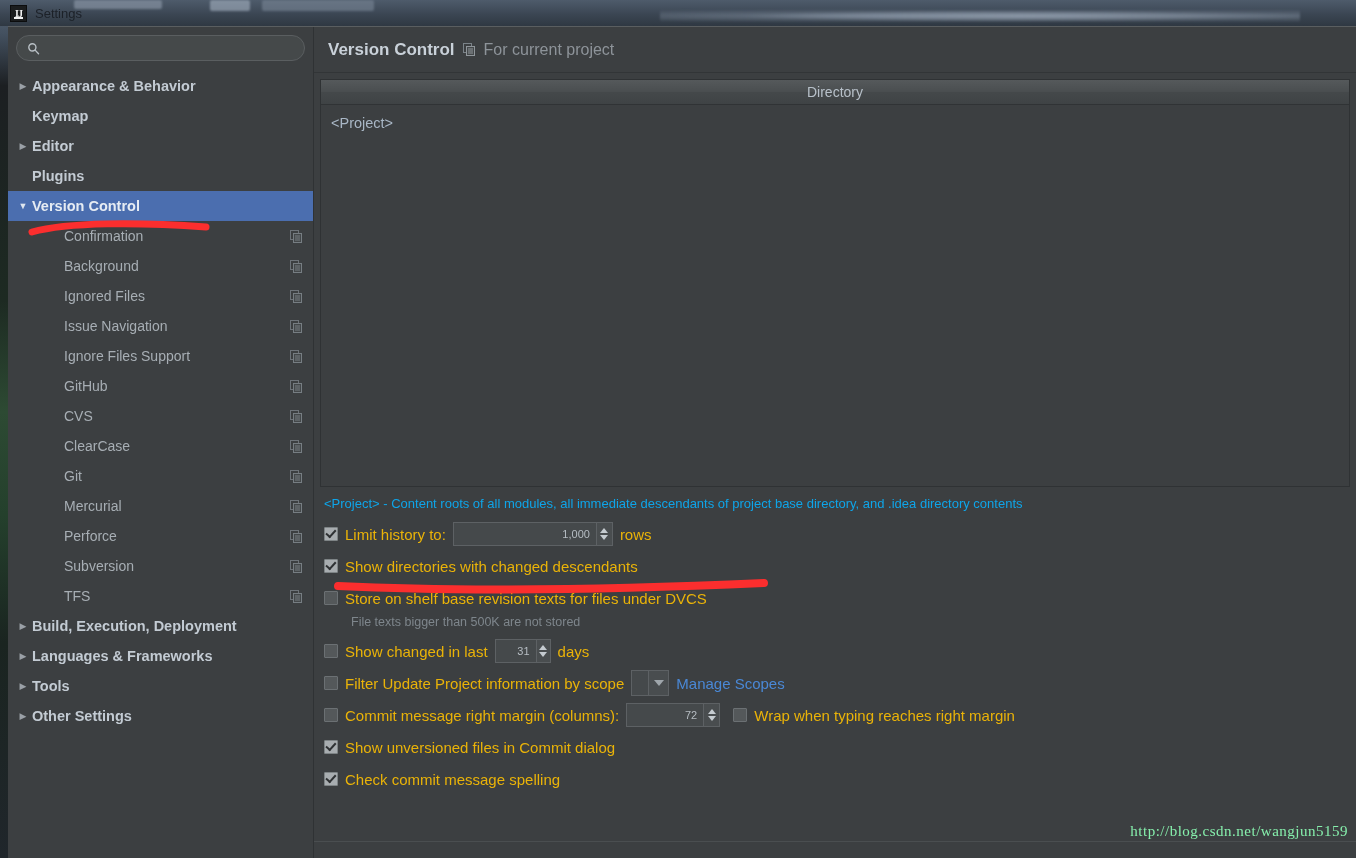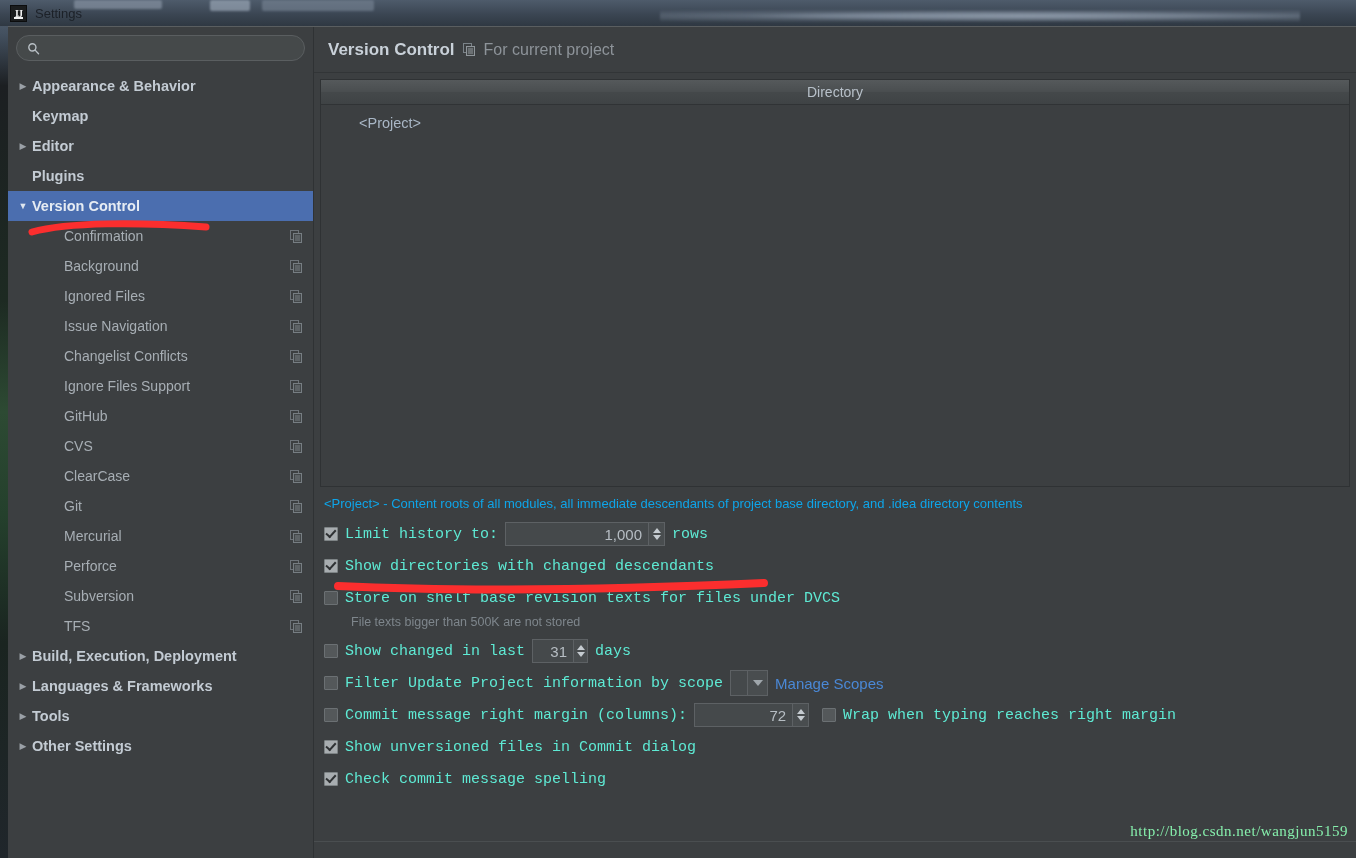--- a/index.html
+++ b/index.html
@@ -143,35 +143,35 @@
     background: #4c1d95;
   }
   #dir-head {
     height: 25px; flex: 0 0 25px;
     background: linear-gradient(180deg,#55595b 0%, #4a4e50 48%, #44484a 52%, #3f4345 100%);
     border-bottom: 1px solid #303335;
     color: #b7c0c9; font-size: 14px;
     display: flex; align-items: center; justify-content: center;
   }
   #dir-body { flex: 1 1 auto; background: #3c3f41; padding: 10px 0 0 10px; }
-  #dir-row { color: #a9b7c6; font-size: 14.5px; margin-left: 28px; }
+  #dir-row { color: #a9b7c6; font-size: 14.5px; }
 
   #desc-line {
     color: #0ea5e9; font-size: 13px;
     padding: 9px 10px 7px 10px;
   }
 
   .form { padding: 0 10px 0 10px; }
   .row {
     display: flex; align-items: center;
     min-height: 32px;
     color: #a9b1b8; font-size: 15px;
     gap: 7px;
   }
-  .row .lbl { color: #5eead4; white-space: nowrap; font-family: Liberation Mono, monospace; }
+  .row .lbl { color: #eab308; white-space: nowrap; }
   .sub-note {
     color: #7e868c; font-size: 12.5px;
     padding-left: 27px; padding-top: 1px; padding-bottom: 6px;
   }
 
   .cb {
     width: 14px; height: 14px; flex: 0 0 14px;
     border: 1px solid #6b7073; background: #54585a; border-radius: 1px;
     display: inline-flex; align-items: center; justify-content: center;
   }
@@ -180,21 +180,21 @@
     content: ""; width: 4px; height: 8px;
     border: solid #2f3234; border-width: 0 2px 2px 0;
     transform: rotate(42deg) translate(-1px,-1px);
   }
 
   .spinner {
     display: inline-flex; align-items: stretch; height: 24px;
     border: 1px solid #5d6164; background: #45494b;
   }
   .spinner .val {
-    text-align: right; color: #b6bdc3; font-size: 15px;
+    text-align: right; color: #b6bdc3; font-size: 11px;
     padding: 0 6px; display: flex; align-items: center; justify-content: flex-end;
     min-width: 40px;
   }
   .spinner .arrows {
     width: 16px; border-left: 1px solid #5d6164;
     display: flex; flex-direction: column; align-items: center;
     justify-content: center; gap: 2px; background: #494d4f;
   }
   .tri-up { width:0;height:0;border-left:4px solid transparent;border-right:4px solid transparent;border-bottom:5px solid #c5cbd0; }
   .tri-dn { width:0;height:0;border-left:4px solid transparent;border-right:4px solid transparent;border-top:5px solid #c5cbd0; }
@@ -312,32 +312,20 @@
               <rect x="0.5" y="0.5" width="8" height="9" fill="none" stroke="#8b949c"></rect>
               <rect x="3.5" y="3.5" width="8" height="9" fill="#4a4e50" stroke="#9aa3aa"></rect>
               <line x1="5" y1="6" x2="10" y2="6" stroke="#9aa3aa"></line>
               <line x1="5" y1="8" x2="10" y2="8" stroke="#9aa3aa"></line>
               <line x1="5" y1="10" x2="10" y2="10" stroke="#9aa3aa"></line>
             </svg>
           </span>
         </div>
         <div class="node child">
           <span class="label">Issue Navigation</span>
-          <span style="margin-left: auto;">
-            <svg class="copy-icon" width="13" height="13" viewBox="0 0 13 13">
-              <rect x="0.5" y="0.5" width="8" height="9" fill="none" stroke="#8b949c"></rect>
-              <rect x="3.5" y="3.5" width="8" height="9" fill="#4a4e50" stroke="#9aa3aa"></rect>
-              <line x1="5" y1="6" x2="10" y2="6" stroke="#9aa3aa"></line>
-              <line x1="5" y1="8" x2="10" y2="8" stroke="#9aa3aa"></line>
-              <line x1="5" y1="10" x2="10" y2="10" stroke="#9aa3aa"></line>
-            </svg>
-          </span>
-        </div>
-        <div class="node child">
-          <span class="label">Changelist Conflicts</span>
           <span style="margin-left: auto;">
             <svg class="copy-icon" width="13" height="13" viewBox="0 0 13 13">
               <rect x="0.5" y="0.5" width="8" height="9" fill="none" stroke="#8b949c"></rect>
               <rect x="3.5" y="3.5" width="8" height="9" fill="#4a4e50" stroke="#9aa3aa"></rect>
               <line x1="5" y1="6" x2="10" y2="6" stroke="#9aa3aa"></line>
               <line x1="5" y1="8" x2="10" y2="8" stroke="#9aa3aa"></line>
               <line x1="5" y1="10" x2="10" y2="10" stroke="#9aa3aa"></line>
             </svg>
           </span>
         </div>
@@ -538,21 +526,21 @@
           <span class="cbtn">
             <span class="tri-dn-sm"></span>
           </span>
         </span>
         <span class="link">Manage Scopes</span>
       </div>
 
       <div class="row">
         <span class="cb"></span>
         <span class="lbl">Commit message right margin (columns):</span>
-        <span class="spinner" style="width:115px;">
+        <span class="spinner" style="width:94px;">
           <span class="val" style="flex:1 1 auto;">72</span>
           <span class="arrows">
             <span class="tri-up"></span>
             <span class="tri-dn"></span>
           </span>
         </span>
         <span class="cb" style="margin-left:6px;"></span>
         <span class="lbl">Wrap when typing reaches right margin</span>
       </div>
 

